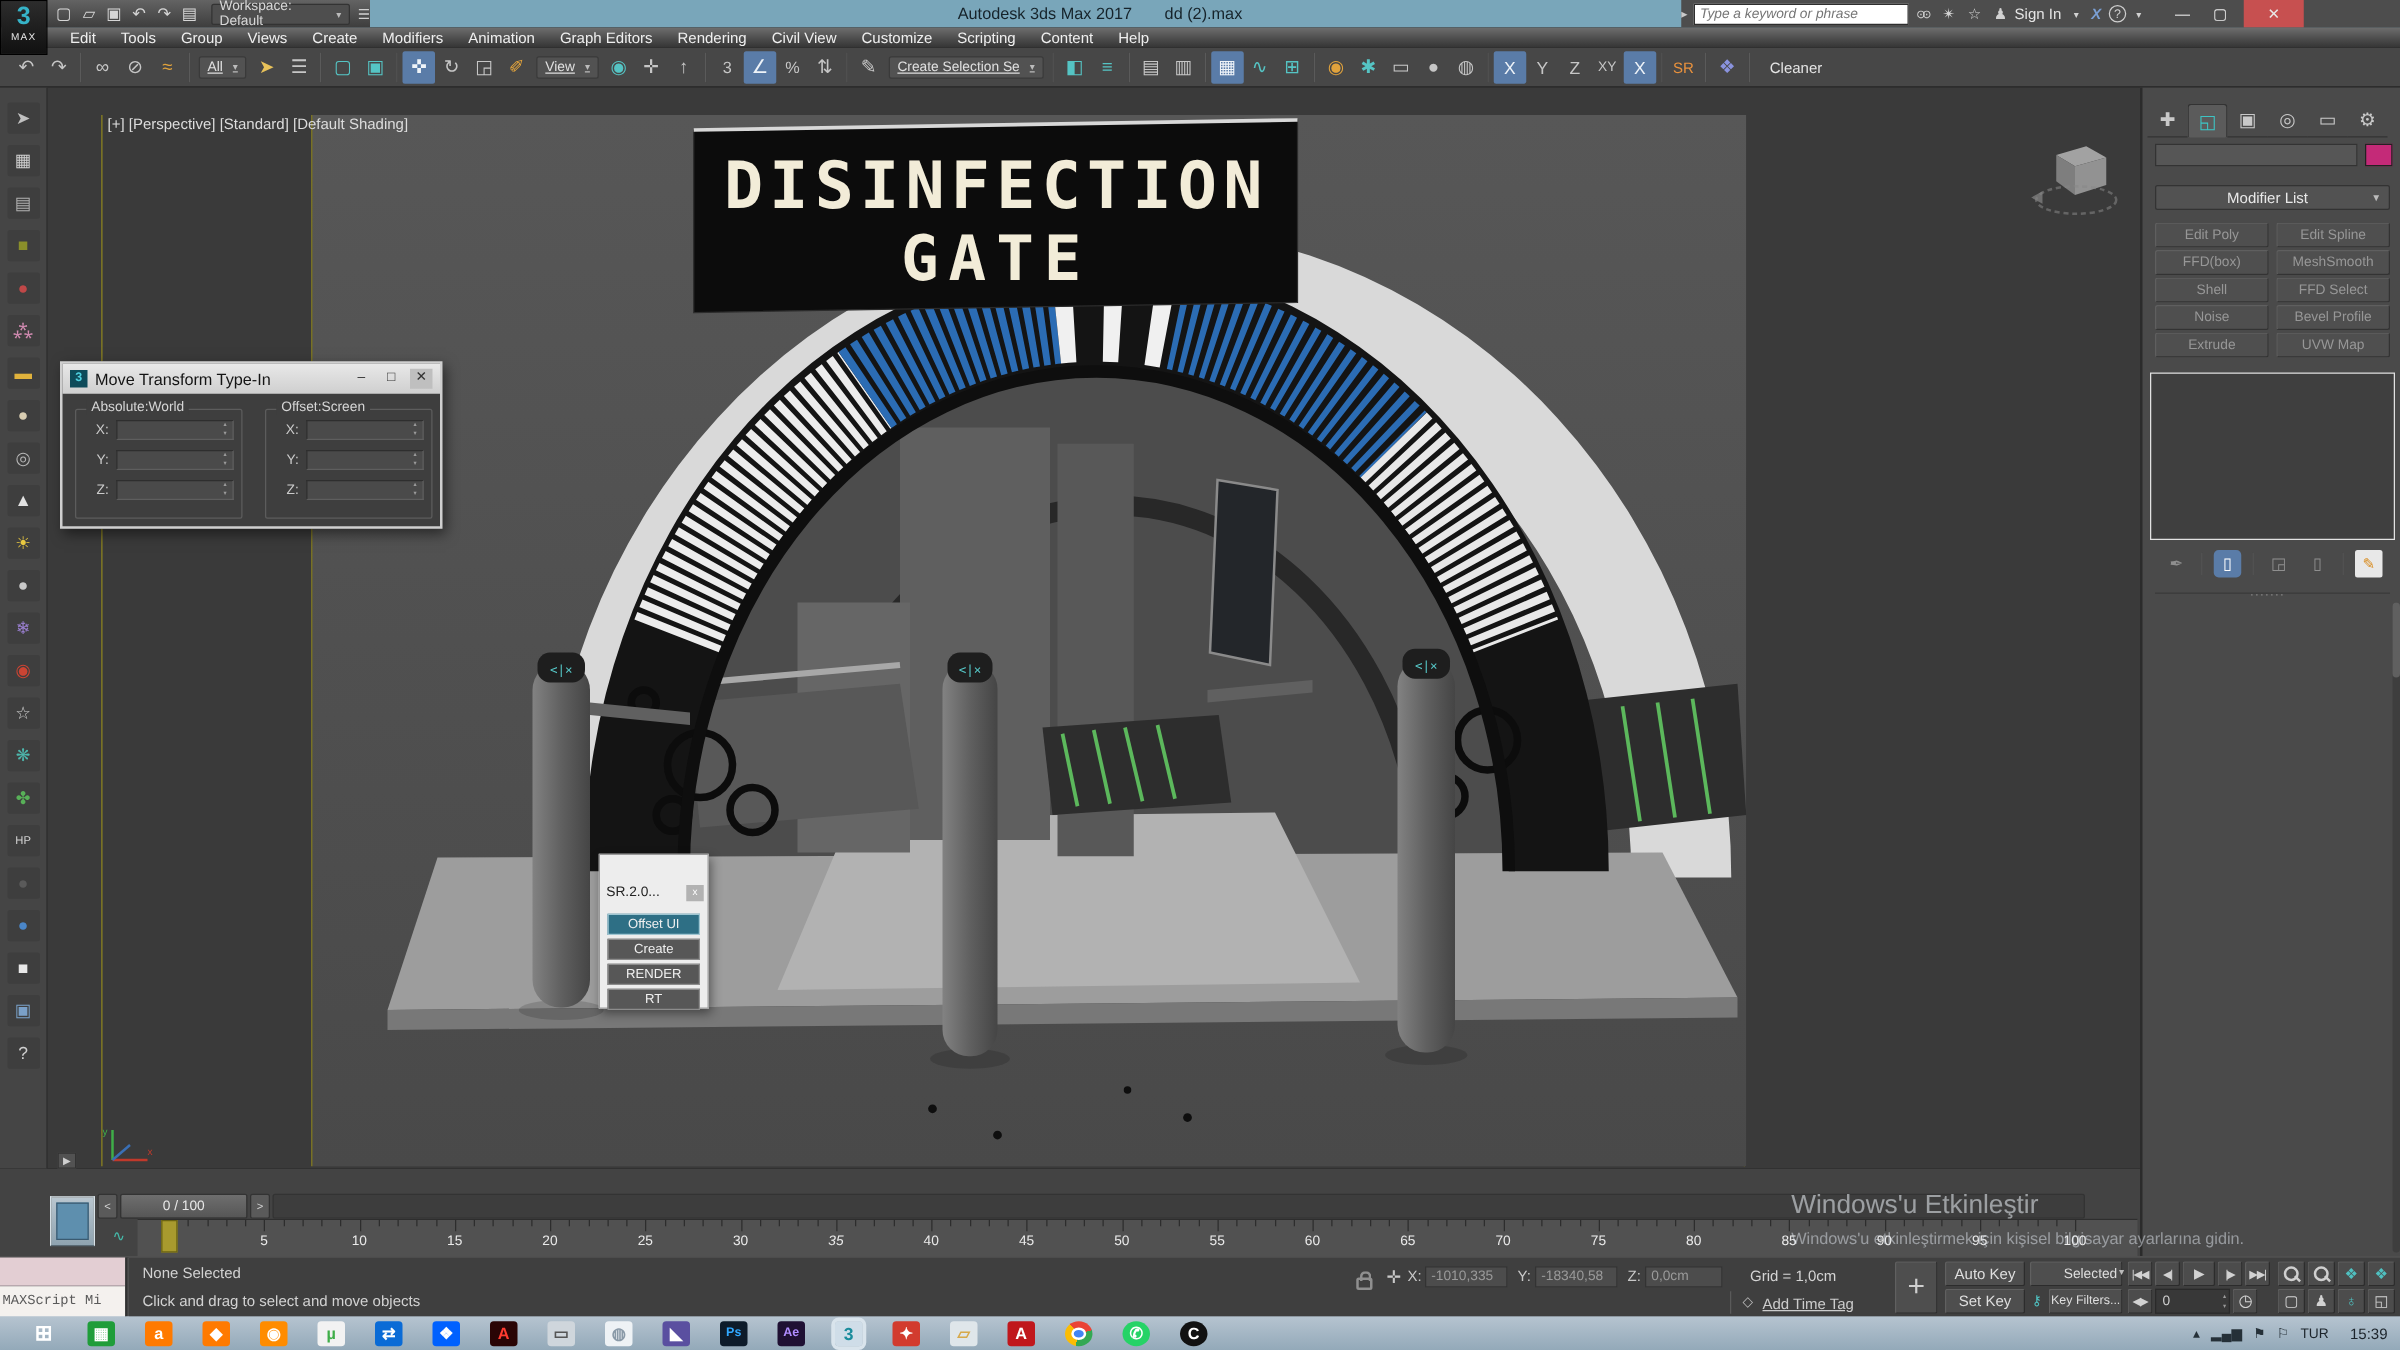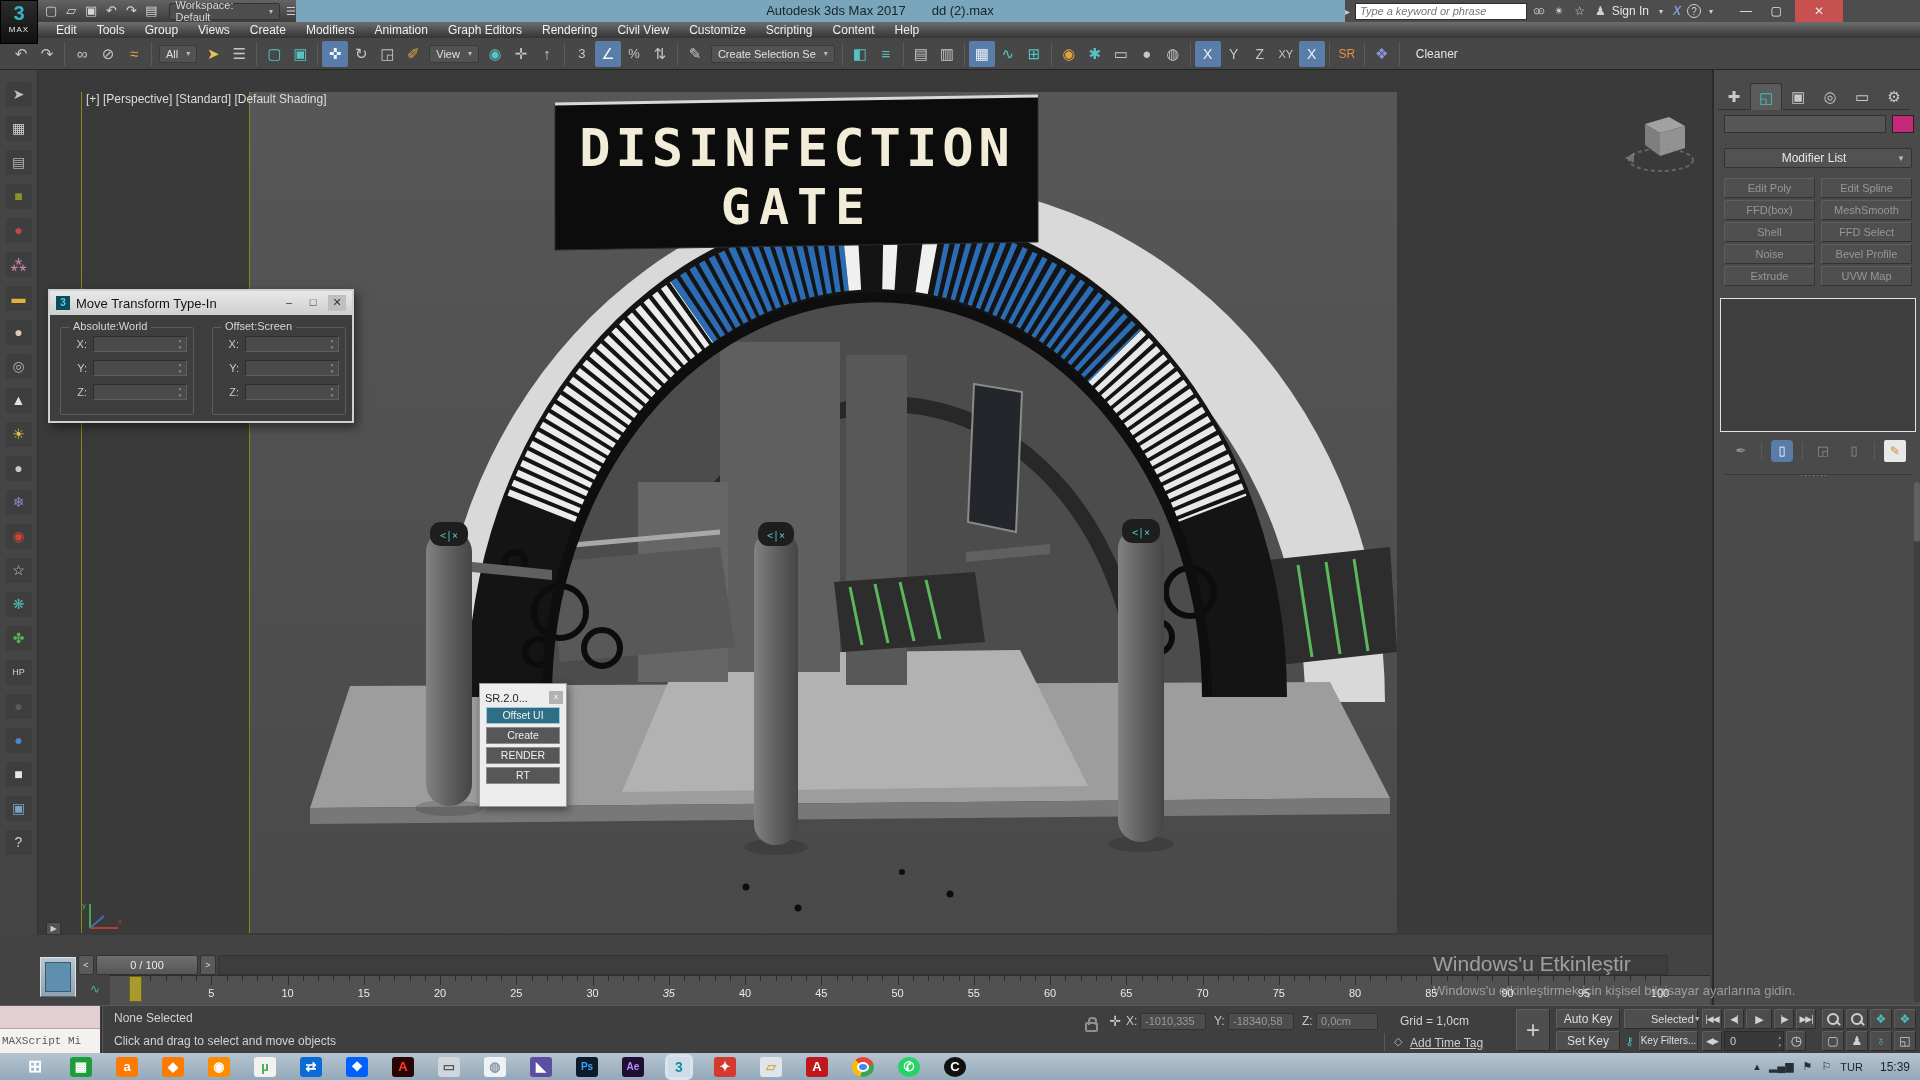--- a/index.html
+++ b/index.html
@@ -30,21 +30,21 @@
   
   #menubar { left:0; top:22px; width:1920px; height:16px; background:linear-gradient(#6e6e6e,#4a4a4a 60%,#353535); display:flex; align-items:center; padding-left:46px; }
   .menu-item { color:#efefef; font-size:12px; padding:0 10px; line-height:16px; }
 
   
   #toolbar { left:0; top:38px; width:1920px; height:32px; background:#474747; border-bottom:1px solid #262626; display:flex; align-items:center; padding-left:8px; }
   .ticon { min-width:26px; height:26px; line-height:26px; text-align:center; font-size:15px; color:#c6c6c6; border-radius:2px; }
   .tactive { background:#5a7ca8; color:#eef3f8; }
   .tsep { width:1px; height:24px; background:#2d2d2d; border-right:1px solid #5a5a5a; margin:0 4px; }
   .tdd { height:18px; background:#525252; border:1px solid #3a3a3a; border-radius:2px; display:flex; align-items:center; gap:8px; padding:0 6px; margin:0 3px; }
-  .tdd span { font-size:11px; color:#e0e0e0; }
+  .tdd span { font-size:11px; color:#e0e0e0;text-decoration:underline; }
   .tdd .tdd-arrow { font-size:8px; color:#bcbcbc; }
   .tbtn { font-size:12px; color:#e4e4e4; padding:0 12px; }
 
   
   #left-toolbar { left:0; top:70px; width:38px; height:865px; background:#454545; border-right:1px solid #303030; display:flex; flex-direction:column; align-items:center; padding-top:12px; gap:9px; }
   .lt-icon { width:26px; height:25px; line-height:25px; text-align:center; font-size:14px; background:#3e3e3e; border-radius:2px; }
 
   #viewport { left:38px; top:70px; width:1674px; height:865px; background:#3a3a3a; overflow:hidden; }
   #vp-label { left:48px; top:22px; color:#dcdcdc; font-size:12px; z-index:5; }
   #vp-yellow-line { left:43px; top:22px; width:1px; height:841px; background:#8d841f; }
@@ -61,21 +61,21 @@
   .dlg-btn { width:18px; height:16px; text-align:center; line-height:15px; font-size:11px; color:#333; }
   #move-close { background:#bfbfbf; }
   .dgroup { position:absolute; top:36px; width:134px; height:88px; border:1px solid #5c5c5c; border-radius:2px; }
   .dgroup-label { position:absolute; top:-8px; left:8px; background:#3e3e3e; padding:0 4px; font-size:11px; color:#d6d6d6; }
   .drow { display:flex; align-items:center; margin:8px 6px 0 10px; gap:6px; }
   .dlabel { width:16px; font-size:11px; color:#cbcbcb; text-align:right; }
   .dfield { flex:1; height:16px; background:#4a4a4a; border-top:1px solid #2e2e2e; border-left:1px solid #2e2e2e; border-bottom:1px solid #5e5e5e; border-right:1px solid #5e5e5e; position:relative; }
   .dfield .spin { position:absolute; right:1px; top:0; font-size:5px; color:#9a9a9a; line-height:7px; text-align:center; width:10px; }
 
   #sr-palette { left:479px; top:683px; width:88px; height:124px; background:#ededed; border:1px solid #9a9a9a; box-shadow:2px 3px 8px rgba(0,0,0,.45); z-index:30; }
-  #sr-title { height:20px; display:flex; align-items:flex-end; padding:0 3px 0 5px; }
+  #sr-title { height:20px; display:flex; align-items:flex-start; padding:0 3px 0 5px;margin-top:24px; }
   #sr-title .t { flex:1; font-size:11px; color:#222; }
   #sr-close { width:14px; height:13px; background:#b2b2b2; color:#fff; font-size:8px; text-align:center; line-height:12px; }
   .sr-btn { width:74px; height:17px; margin:3px auto 0; background:#575757; border:1px solid #8c8c8c; color:#f0f0f0; font-size:10.5px; text-align:center; line-height:15px; }
   .sr-active { background:#2e6f85; border-color:#9fc6d2; }
 
   
   #cmdpanel { left:1712px; top:70px; width:208px; height:935px; background:#4a4a4a; border-left:2px solid #2b2b2b; }
   #cmd-tabs { position:absolute; left:4px; top:13px; display:flex; }
   .cmd-tab { width:32px; height:27px; text-align:center; line-height:27px; font-size:15px; color:#c9c9c9; border-bottom:1px solid #333; }
   .cmd-tab-active { background:#5b5b5b; color:#3ec4c4; border:1px solid #333; border-bottom:none; border-radius:3px 3px 0 0; }

